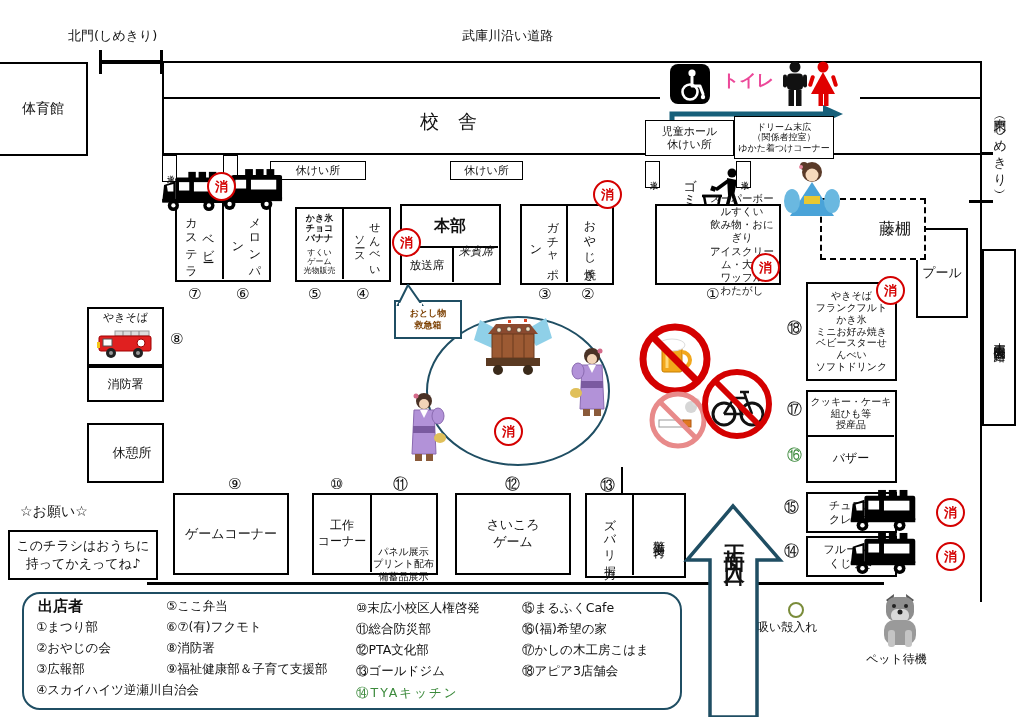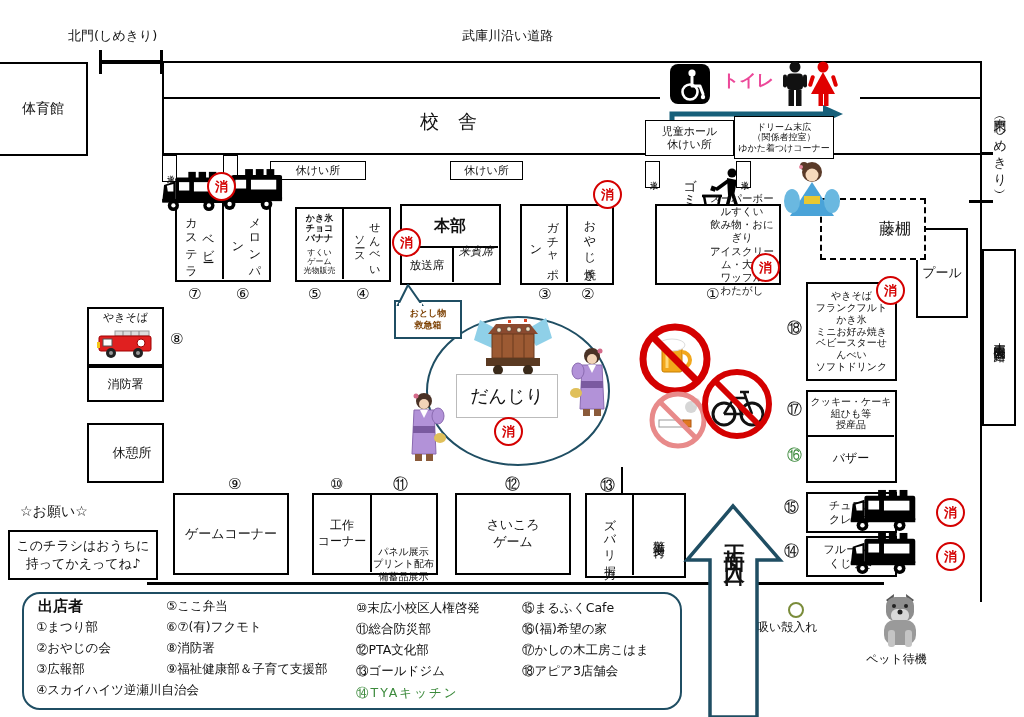--- a/index.html
+++ b/index.html
@@ -362,23 +362,20 @@
       <circle cx="37" cy="11" r="2.2" fill="#f5e6c8" stroke="#333" stroke-width="0.5"></circle>
       <circle cx="47" cy="12" r="2.2" fill="#f5e6c8" stroke="#333" stroke-width="0.5"></circle>
       <circle cx="56" cy="11" r="2.2" fill="#f5e6c8" stroke="#333" stroke-width="0.5"></circle>
       <rect x="36" y="2" width="3" height="3" fill="#d42"></rect>
         <rect x="52" y="1" width="3" height="3" fill="#d42"></rect>
       <rect x="14" y="40" width="54" height="8" fill="#5a3a22"></rect>
       <circle cx="26" cy="52" r="5" fill="#3a2a1a"></circle>
         <circle cx="56" cy="52" r="5" fill="#3a2a1a"></circle>
     </svg>
   </div>
-  <div class="abs center" style="left:456px;top:374px;width:100px;height:42px;background:#fff;border:1px solid #bbb;z-index:11;">
-    <span style="font-size:18px;">だんじり</span>
-  </div>
   <div class="abs" style="left:402px;top:392px;z-index:12;">
     <svg width="44" height="74" viewBox="0 0 44 74">
       <circle cx="22" cy="9" r="8" fill="#4a3226"></circle>
       <circle cx="14" cy="4" r="2.5" fill="#d46a8a"></circle>
       <circle cx="22" cy="12" r="5" fill="#f2d4b8"></circle>
       <path d="M12,18 L32,18 L34,62 L10,62 Z" fill="#b292d8" stroke="#8a6ab0"></path>
       <polygon points="18,18 22,26 26,18" fill="#fff"></polygon>
       <rect x="11" y="34" width="22" height="7" fill="#7a5aa0"></rect>
       <ellipse cx="36" cy="24" rx="6" ry="8" fill="#b292d8" stroke="#8a6ab0"></ellipse>
       <ellipse cx="38" cy="46" rx="6" ry="5" fill="#e0c05a"></ellipse>

